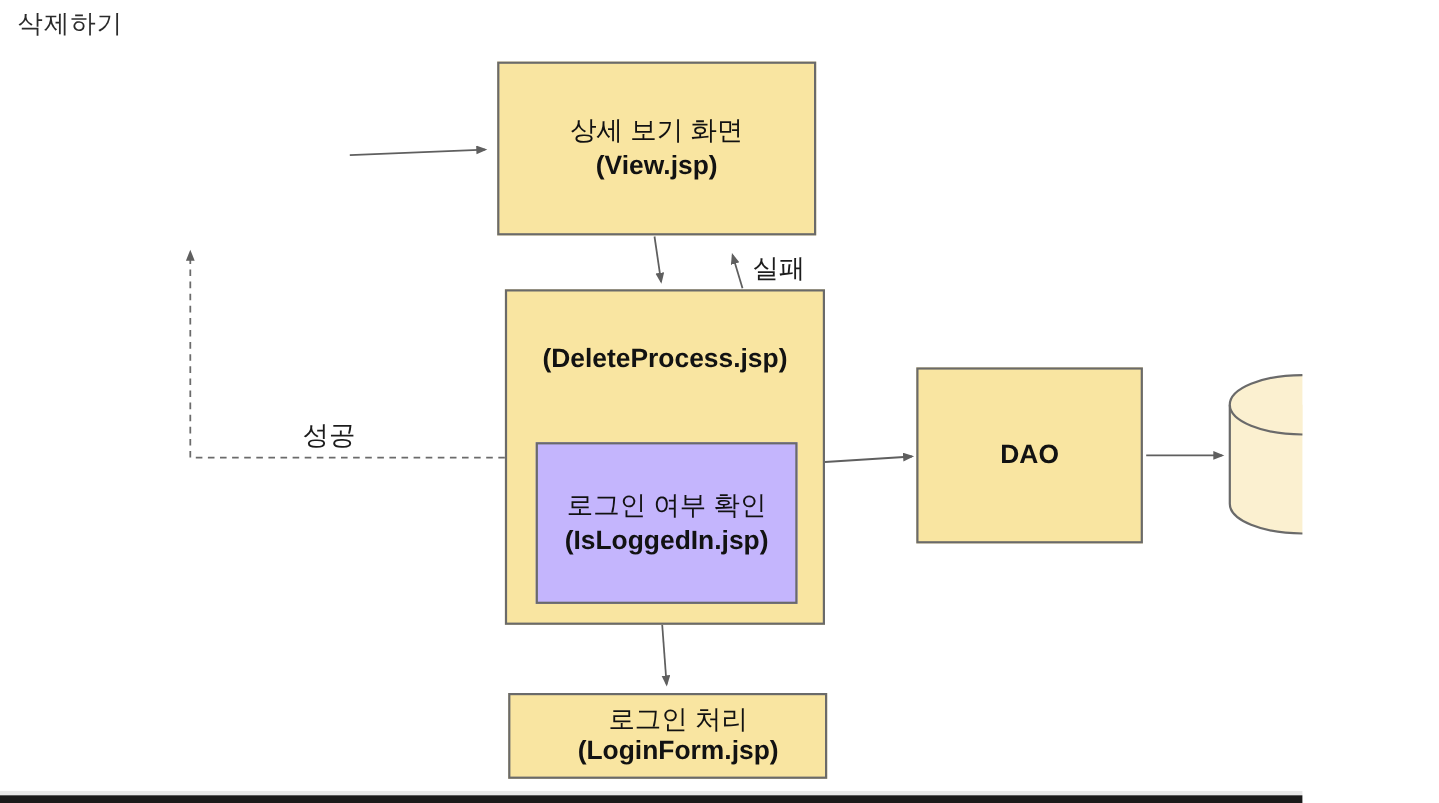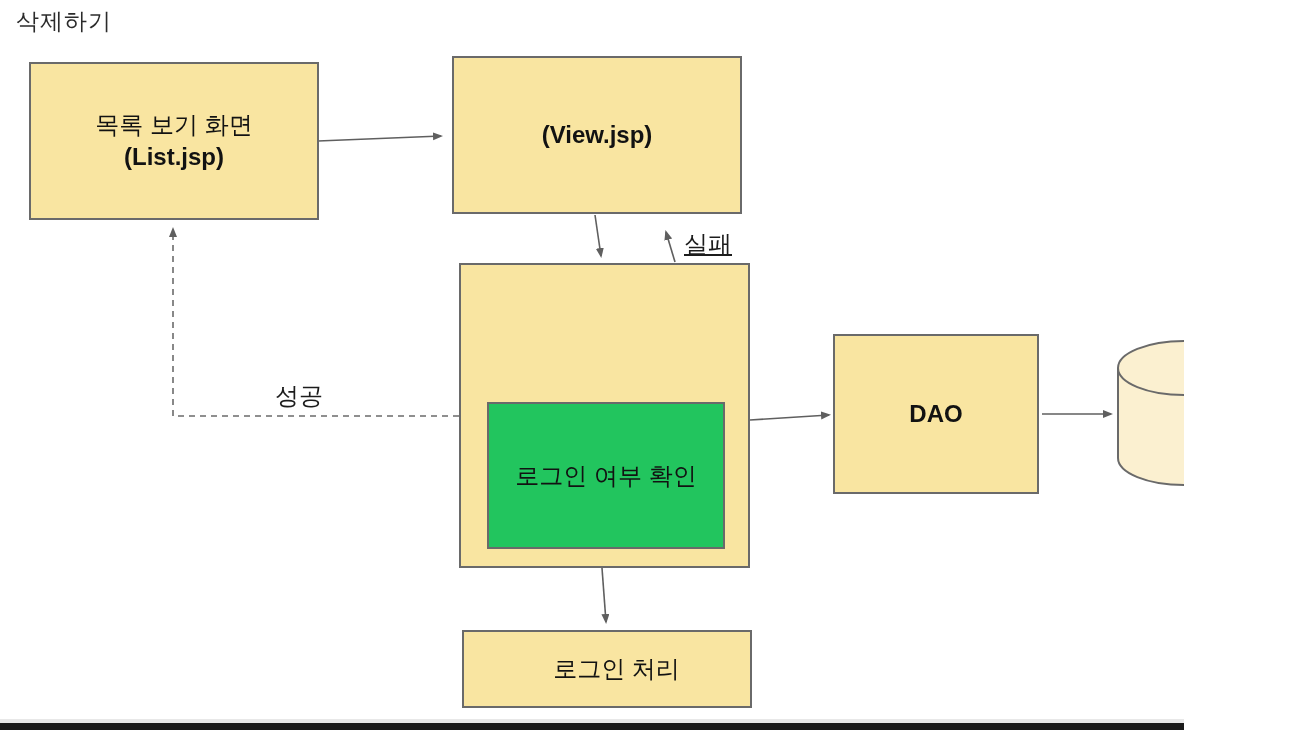--- a/index.html
+++ b/index.html
@@ -23,32 +23,32 @@
   .node{
     position:absolute;z-index:1;box-sizing:border-box;
     background:#F9E5A1;border:2px solid #6A6A6A;
     display:flex;flex-direction:column;align-items:center;justify-content:center;
     text-align:center;color:#121212;font-size:24px;line-height:32px;
   }
   .node .latin{font-weight:bold;}
   .node-list{left:29px;top:62px;width:290px;height:158px;}
   .node-view{left:452px;top:56px;width:290px;height:158px;}
   .node-delete{left:459px;top:263px;width:291px;height:305px;justify-content:flex-start;padding-top:46px;}
-  .node-inner{left:487px;top:402px;width:238px;height:147px;background:#22c55e;z-index:2;}
+  .node-inner{left:487px;top:402px;width:238px;height:147px;background:#c4b5fd;z-index:2;}
   .node-dao{left:833px;top:334px;width:206px;height:160px;}
   .node-login{left:462px;top:630px;width:290px;height:78px;line-height:28px;padding-left:19px;}
   .db-label{
     position:absolute;left:1118px;top:381px;width:132px;height:90px;z-index:1;
     display:flex;align-items:center;justify-content:center;
     font-size:25px;font-weight:bold;color:#121212;
   }
   .edge-label{
     position:absolute;z-index:2;font-size:24px;color:#1c1c1c;
   }
-  .label-fail{left:684px;top:228px;text-decoration:underline;}
+  .label-fail{left:684px;top:228px;}
   .label-success{left:255px;top:380px;margin-left:20px;}
   .page-divider-light{
     position:absolute;left:0;top:719px;width:1308px;height:4px;background:#e8e8e8;z-index:3;
   }
   .page-divider-dark{
     position:absolute;left:0;top:723px;width:1308px;height:7px;background:#1a1a1a;z-index:3;
   }
 </style>
 </head>
 <body>
@@ -77,42 +77,42 @@
     <line x1="602" y1="568" x2="606" y2="622" stroke="#5F5F5F" stroke-width="1.6" marker-end="url(#ah)"></line>
 
     <polyline points="459,416 173,416 173,229" fill="none" stroke="#6B6B6B" stroke-width="1.6" stroke-dasharray="6 5" marker-end="url(#ah)"></polyline>
 
     <g>
       <path d="M1118,368 L1118,458 A66,27 0 0 0 1250,458 L1250,368" fill="#FBF0D0" stroke="#6A6A6A" stroke-width="2"></path>
       <ellipse cx="1184" cy="368" rx="66" ry="27" fill="#FBF0D0" stroke="#6A6A6A" stroke-width="2"></ellipse>
     </g>
   </svg>
 
-  <div class="node node-list">
-    <span>목록 보기 화면</span>
-    <span class="latin">(List.jsp)</span>
-  </div>
 
   <div class="node node-view">
+    <span>상세 보기 화면</span>
     <span class="latin">(View.jsp)</span>
   </div>
 
   <div class="node node-delete">
+    <span class="latin">(DeleteProcess.jsp)</span>
   </div>
 
   <div class="node node-inner">
     <span>로그인 여부 확인</span>
+    <span class="latin">(IsLoggedIn.jsp)</span>
   </div>
 
   <div class="node node-dao">
     <span class="latin">DAO</span>
   </div>
 
   <div class="node node-login">
     <span>로그인 처리</span>
+    <span class="latin">(LoginForm.jsp)</span>
   </div>
 
 
   <div class="edge-label label-fail">실패</div>
   <div class="edge-label label-success">성공</div>
 
   <div class="page-divider-light"></div>
   <div class="page-divider-dark"></div>
 
 </div>

